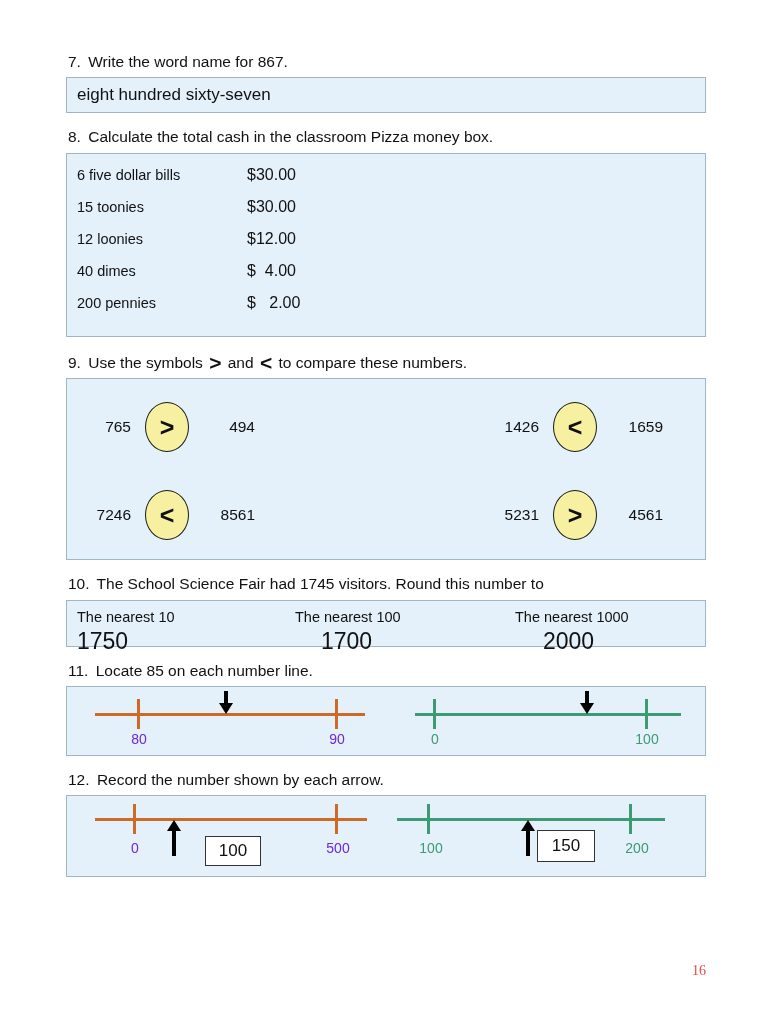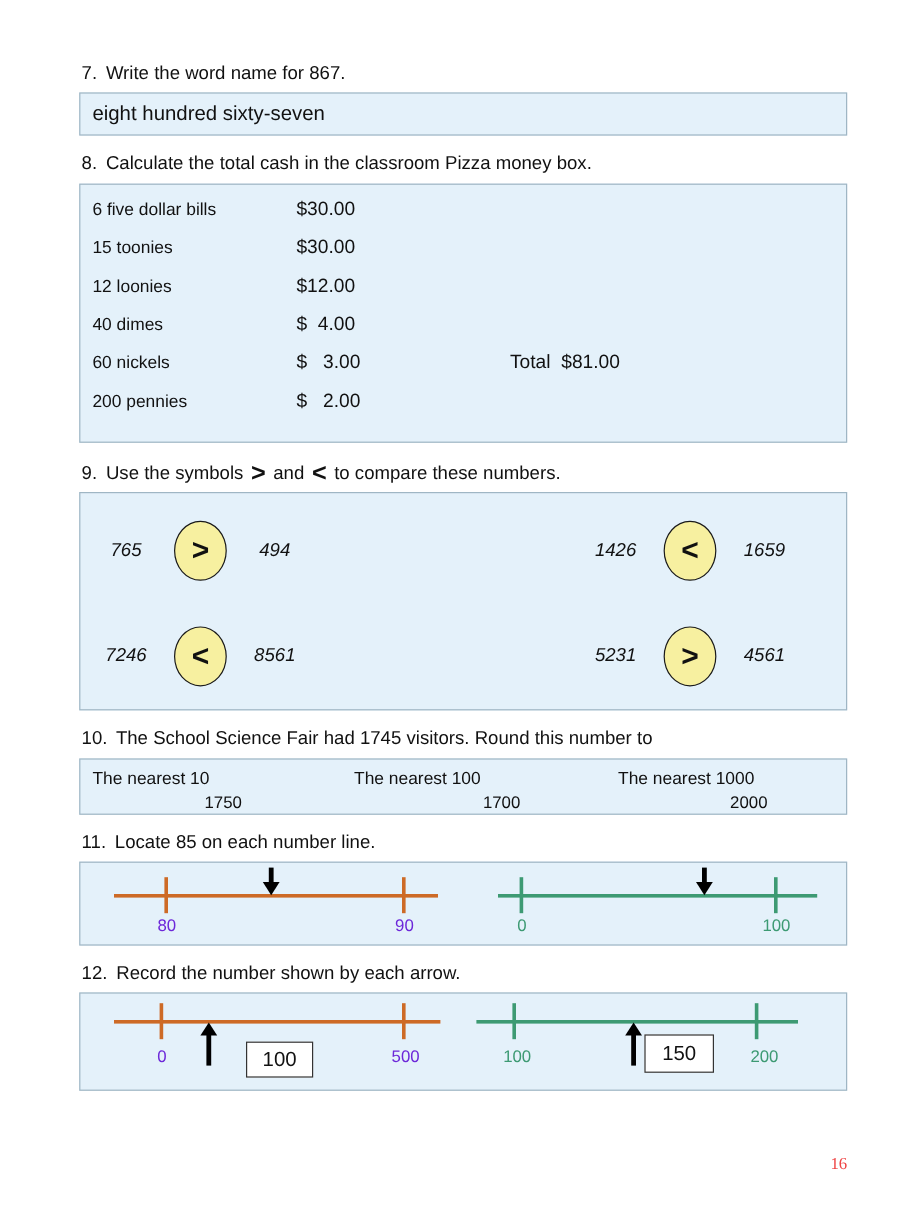--- a/index.html
+++ b/index.html
@@ -108,22 +108,21 @@
   .cmp-group {
     display: flex;
     align-items: center;
     position: absolute;
   }
   .cmp-group.left  { left: 12px; }
   .cmp-group.right { left: 420px; }
   .cmp-num {
     font-size: 15.5px;
     width: 52px;
-    text-align: center;
-    font-style: italic;
+    text-align: right;
   }
   .cmp-ellipse {
     width: 44px;
     height: 50px;
     border-radius: 50%;
     background: #f7f0a0;
     border: 1.6px solid #1a1a1a;
     display: flex;
     align-items: center;
     justify-content: center;
@@ -141,21 +140,21 @@
     padding: 8px 0 0 0;
   }
   .round-grid {
     display: flex;
   }
   .round-cell { box-sizing: border-box; }
   .round-cell.c1 { width: 228px; padding-left: 10px; }
   .round-cell.c2 { width: 220px; }
   .round-cell.c3 { width: 190px; }
   .round-head { font-size: 14.5px; margin-bottom: 3px; }
-  .round-val  { font-size: 14px; text-align: center; }
+  .round-val  { font-size: 23px; }
   .round-cell.c2 .round-val { padding-left: 26px; }
   .round-cell.c3 .round-val { padding-left: 28px; }
 
   
   .nl-panel {
     height: 70px;
     margin-bottom: 14px;
   }
   .nl-panel.q12 { height: 82px; }
   .numline {
@@ -256,25 +255,20 @@
     </div>
     <div class="money-row">
       <span class="money-label">12 loonies</span>
       <span class="money-amount">$12.00</span>
       <span class="money-total"></span>
     </div>
     <div class="money-row">
       <span class="money-label">40 dimes</span>
       <span class="money-amount">$  4.00</span>
       <span class="money-total"></span>
-    </div>
-    <div class="money-row">
-      <span class="money-label">60 nickels</span>
-      <span class="money-amount">$   3.00</span>
-      <span class="money-total">Total  $81.00</span>
     </div>
     <div class="money-row">
       <span class="money-label">200 pennies</span>
       <span class="money-amount">$   2.00</span>
       <span class="money-total"></span>
     </div>
   </div>
 
   <p class="prompt">
     <span class="num">9.</span>

